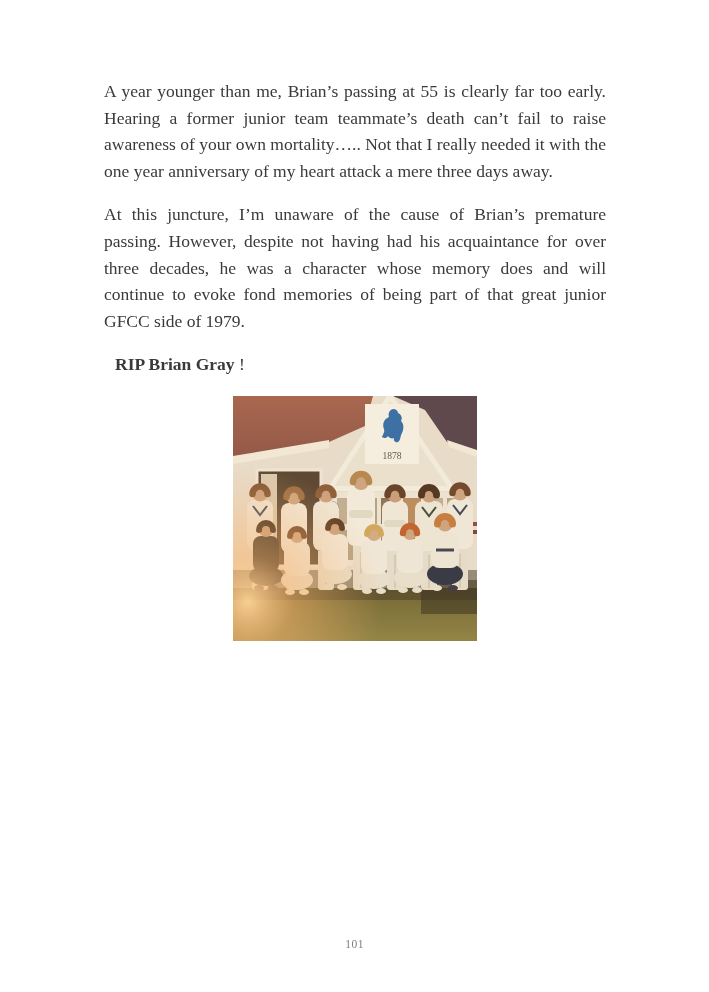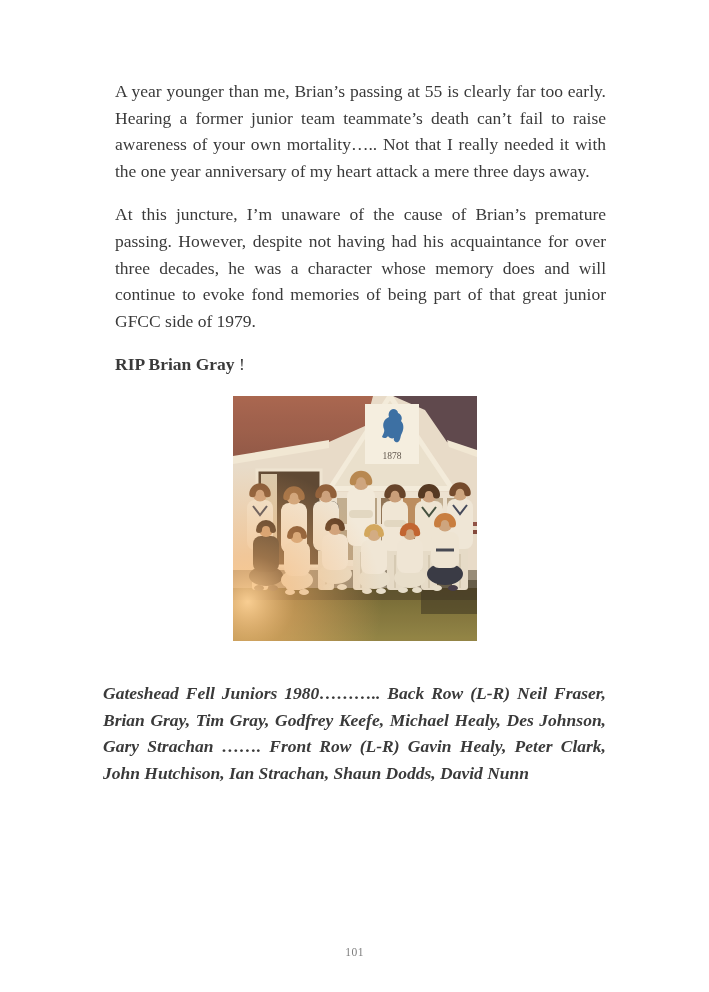--- a/index.html
+++ b/index.html
@@ -9,21 +9,21 @@
     background:#ffffff;
     font-family:"Liberation Serif", serif;
     overflow:hidden;
   }
   .content {
     position:absolute;
     left:103px; top:78px;
     width:503px;
   }
   .body-text {
-    margin:0 0 17px 12px;
+    margin:0 0 17px 1px;
     font-size:17.5px;
     line-height:26.6px;
     text-align:justify;
     color:#3a3a3a;
   }
   .rip-line {
     margin:12px;
     font-size:17.5px;
     line-height:26.6px;
     color:#3a3a3a;
@@ -39,21 +39,21 @@
     font-size:17.5px;
     line-height:26.6px;
     font-weight:bold;
     font-style:italic;
     text-align:justify;
     color:#3a3a3a;
   }
   .page-number {
     position:absolute;
     left:0; right:0;
-    bottom:34px;
+    bottom:42px;
     text-align:center;
     font-size:11.5px;
     color:#7d7d7d;
     letter-spacing:0.5px;
   }
   .plaque-year {
     font-family:"Liberation Serif", serif;
   }
 </style>
 </head>
@@ -249,17 +249,16 @@
             <ellipse cx="204" cy="192" rx="5" ry="3" fill="#e8e2d2"></ellipse>
               <ellipse cx="220" cy="192" rx="5" ry="3" fill="#3a3446"></ellipse>
           </g>
         </g>
 
         <rect x="0" y="0" width="244" height="245" fill="#eab076" opacity="0.08"></rect>
         <rect x="0" y="0" width="244" height="245" fill="url(#flareG)"></rect>
       </svg>
     </figure>
 
-    <p class="caption">Gateshead Fell Juniors 1980……….. Back Row (L-R) Neil Fraser, Brian Gray, Tim Gray, Godfrey Keefe, Michael Healy, Des Johnson, Gary Strachan ……. Front Row (L-R) Gavin Healy, Peter Clark, John Hutchison, Ian Strachan, Shaun Dodds, David Nunn</p>
   </div>
 
   <div class="page-number">101</div>
 </div>
 
 </body></html>

